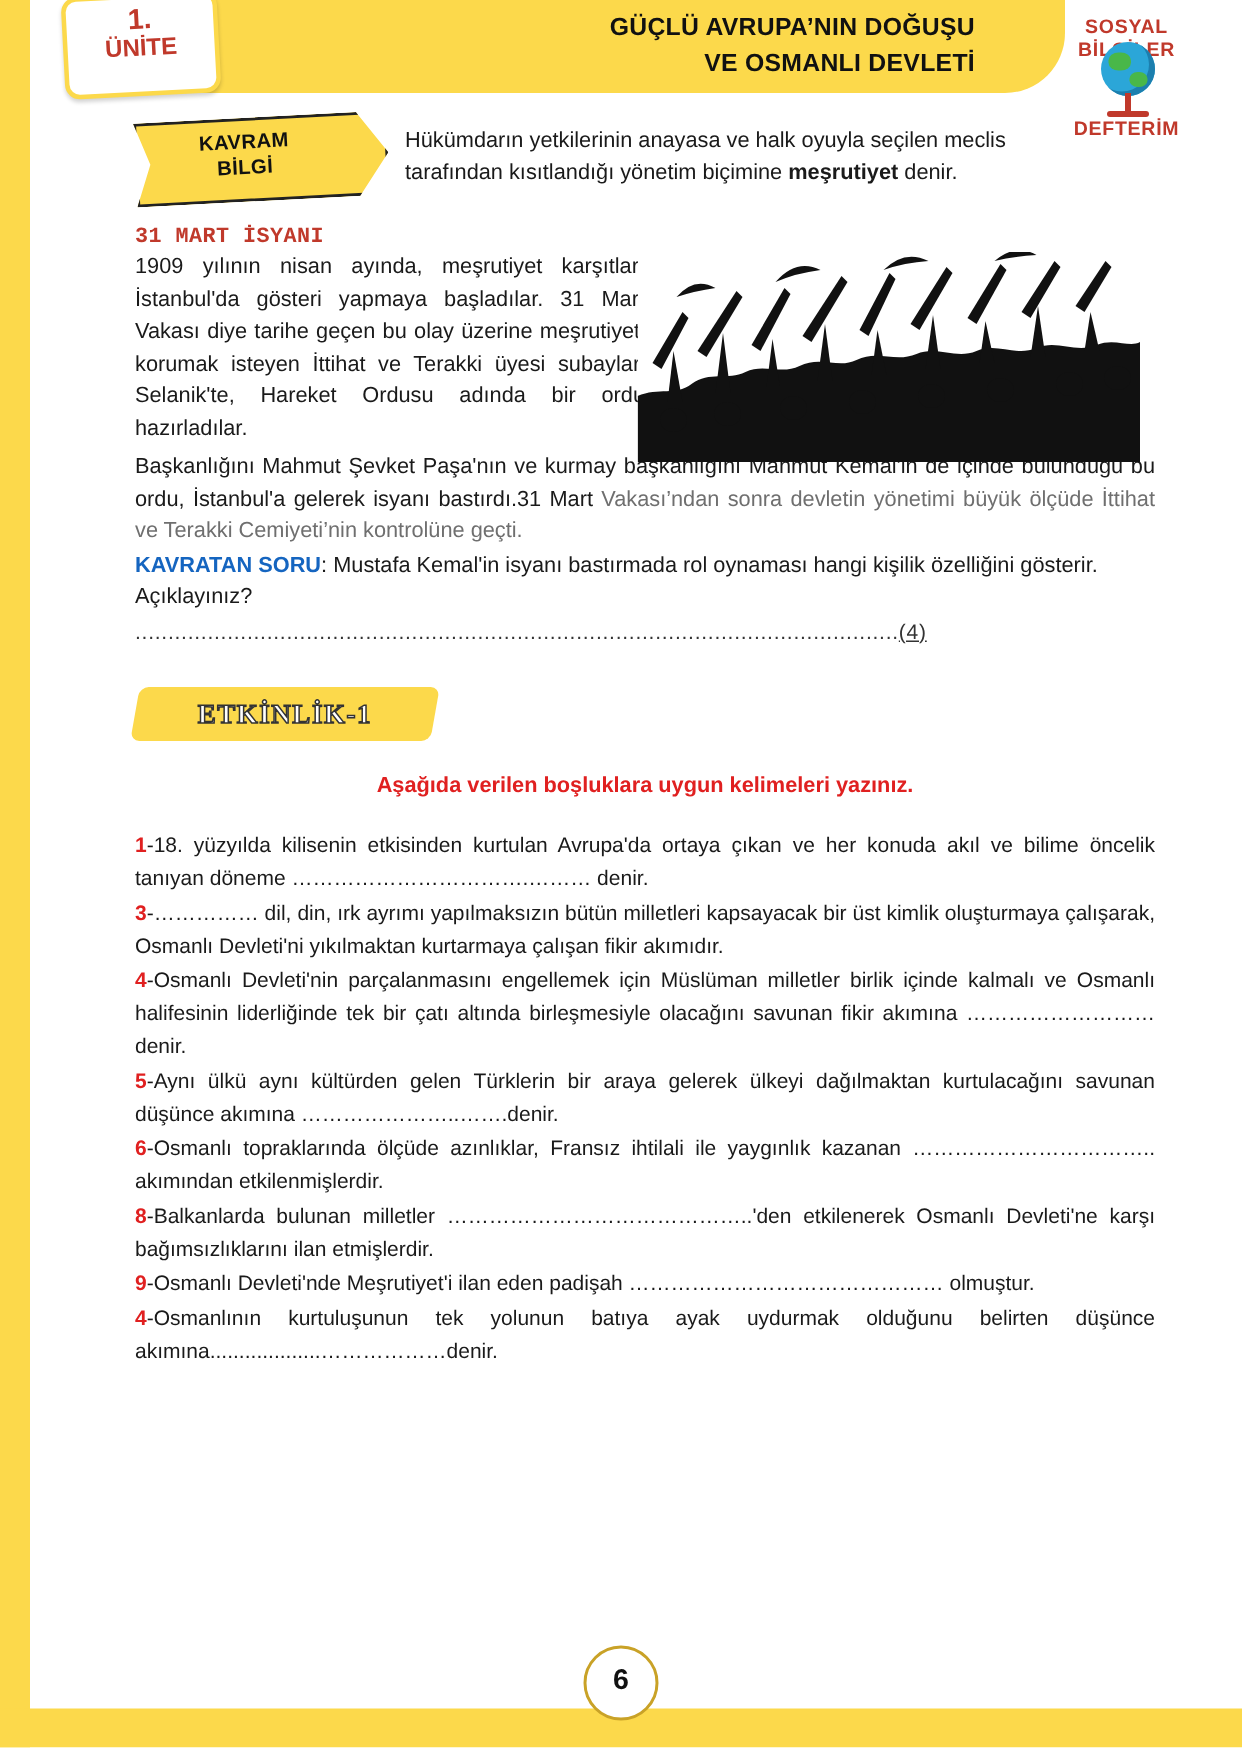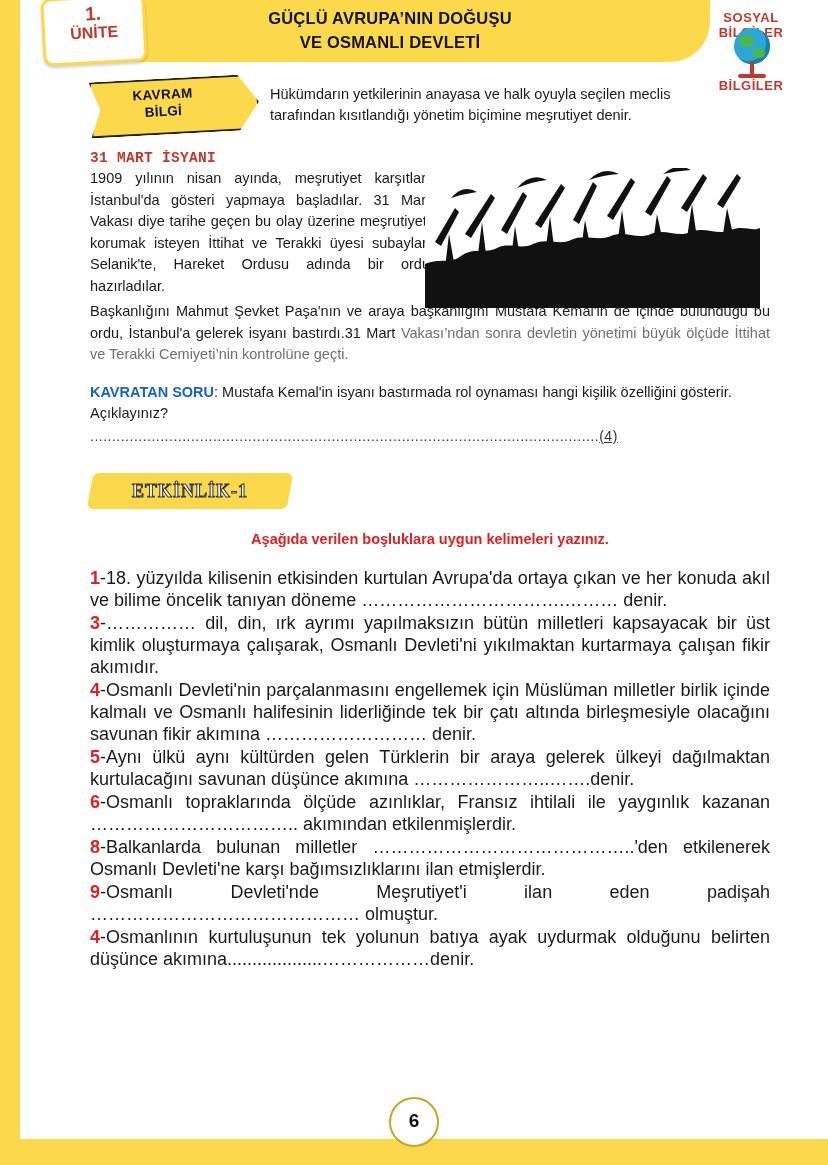--- a/index.html
+++ b/index.html
@@ -41,21 +41,21 @@
     left: 95px; top: 0;
     width: 595px; height: 62px;
     background: #fcd94b;
     border-bottom-left-radius: 14px;
     border-bottom-right-radius: 40px;
   }
   .header-title {
     position: absolute;
     left: 110px; top: 6px;
     width: 520px;
-    text-align: center;
+    text-align: right;
     font-size: 16.5px;
     font-weight: bold;
     line-height: 24px;
     color: #111;
     letter-spacing: .2px;
   }
   .unit-badge {
     position: absolute;
     left: 22px; top: -4px;
     width: 98px; height: 62px;
@@ -152,21 +152,21 @@
     transform: rotate(-3deg);
   }
   .kavram-text {
     position: absolute;
     left: 190px; top: 12px;
     width: 420px;
     font-size: 14.5px;
     line-height: 21px;
     color: #1a1a1a;
   }
-  .kavram-text b { font-weight: normal; }
+  .kavram-text b { font-weight: bold; }
 
   
   .sec-head {
     margin: 10px 0 2px 10px;
     font-size: 14.5px;
     font-weight: bold;
     color: #c0392b;
     font-family: Liberation Mono, monospace;
     letter-spacing: .3px;
   }
@@ -193,21 +193,21 @@
     font-size: 14.5px;
     line-height: 21.5px;
     text-align: justify;
     margin-top: 4px;
   }
   .gray { color: #6f6f6f; }
 
   .q-block {
     margin-left: 10px;
     width: 680px;
-    margin-top: 16px;
+    margin-top: 1px;
     font-size: 14.5px;
     line-height: 21px;
   }
   .q-label { color: #1565c0; font-weight: bold; }
   .dots-line {
     margin-top: 2px;
     font-size: 14px;
     color: #333;
     letter-spacing: .5px;
     white-space: nowrap;
@@ -240,21 +240,21 @@
   .instruction {
     margin: 22px 0 0 10px;
     font-size: 14.5px;
     font-weight: bold;
     color: #e02020;
     text-align: center;
   }
 
   .items { margin: 20px 0 0 10px; width: 680px; }
   .item {
-    font-size: 18px;
+    font-size: 14px;
     line-height: 22px;
     text-align: justify;
     margin-bottom: 1px;
   }
   .item .num { color: #e02020; font-weight: bold; }
 
   
   .page-num {
     position: absolute;
     left: 50%; bottom: 18px;
@@ -286,21 +286,21 @@
     <div class="unit-num">1.</div>
     <div class="unit-word">ÜNİTE</div>
   </div>
 </div>
 
 <div class="logo">
   <div class="logo-text-top">SOSYAL BİLGİLER</div>
   <div class="logo-globe"></div>
   <div class="logo-stand"></div>
   <div class="logo-base"></div>
-  <div class="logo-text-bottom">BİLGİLER</div>
+  <div class="logo-text-bottom">DEFTERİM</div>
 </div>
 
 <div class="content">
 
   <div class="kavram-row">
     <div class="kavram-tag"></div>
     <div class="kavram-tag-label">
       <span>KAVRAM</span><br>
       <span>BİLGİ</span>
     </div>
@@ -347,21 +347,21 @@
           <ellipse cx="242" cy="92" rx="9" ry="8"></ellipse>
           <ellipse cx="288" cy="88" rx="9" ry="8"></ellipse>
           <ellipse cx="24" cy="112" rx="9" ry="8"></ellipse>
           <ellipse cx="320" cy="84" rx="9" ry="8"></ellipse>
         </g>
       </svg>
     </div>
   </div>
 
   <div class="para-full">
-    <span>Başkanlığını Mahmut Şevket Paşa'nın ve araya başkanlığını Mustafa Kemal'in de içinde bulunduğu bu ordu, İstanbul'a gelerek isyanı bastırdı.31 Mart </span><span class="gray">Vakası’ndan sonra devletin yönetimi büyük ölçüde İttihat ve Terakki Cemiyeti’nin kontrolüne geçti.</span>
+    <span>Başkanlığını Mahmut Şevket Paşa'nın ve kurmay başkanlığını Mahmut Kemal'in de içinde bulunduğu bu ordu, İstanbul'a gelerek isyanı bastırdı.31 Mart </span><span class="gray">Vakası’ndan sonra devletin yönetimi büyük ölçüde İttihat ve Terakki Cemiyeti’nin kontrolüne geçti.</span>
   </div>
 
   <div class="q-block">
     <span class="q-label">KAVRATAN  SORU</span><span>: Mustafa Kemal'in isyanı bastırmada rol oynaması hangi kişilik özelliğini gösterir. Açıklayınız?</span>
     <div class="dots-line">
       <span>....................................................................................................................</span><span class="ans">(4)</span>
     </div>
   </div>
 
   <div class="etkinlik">

